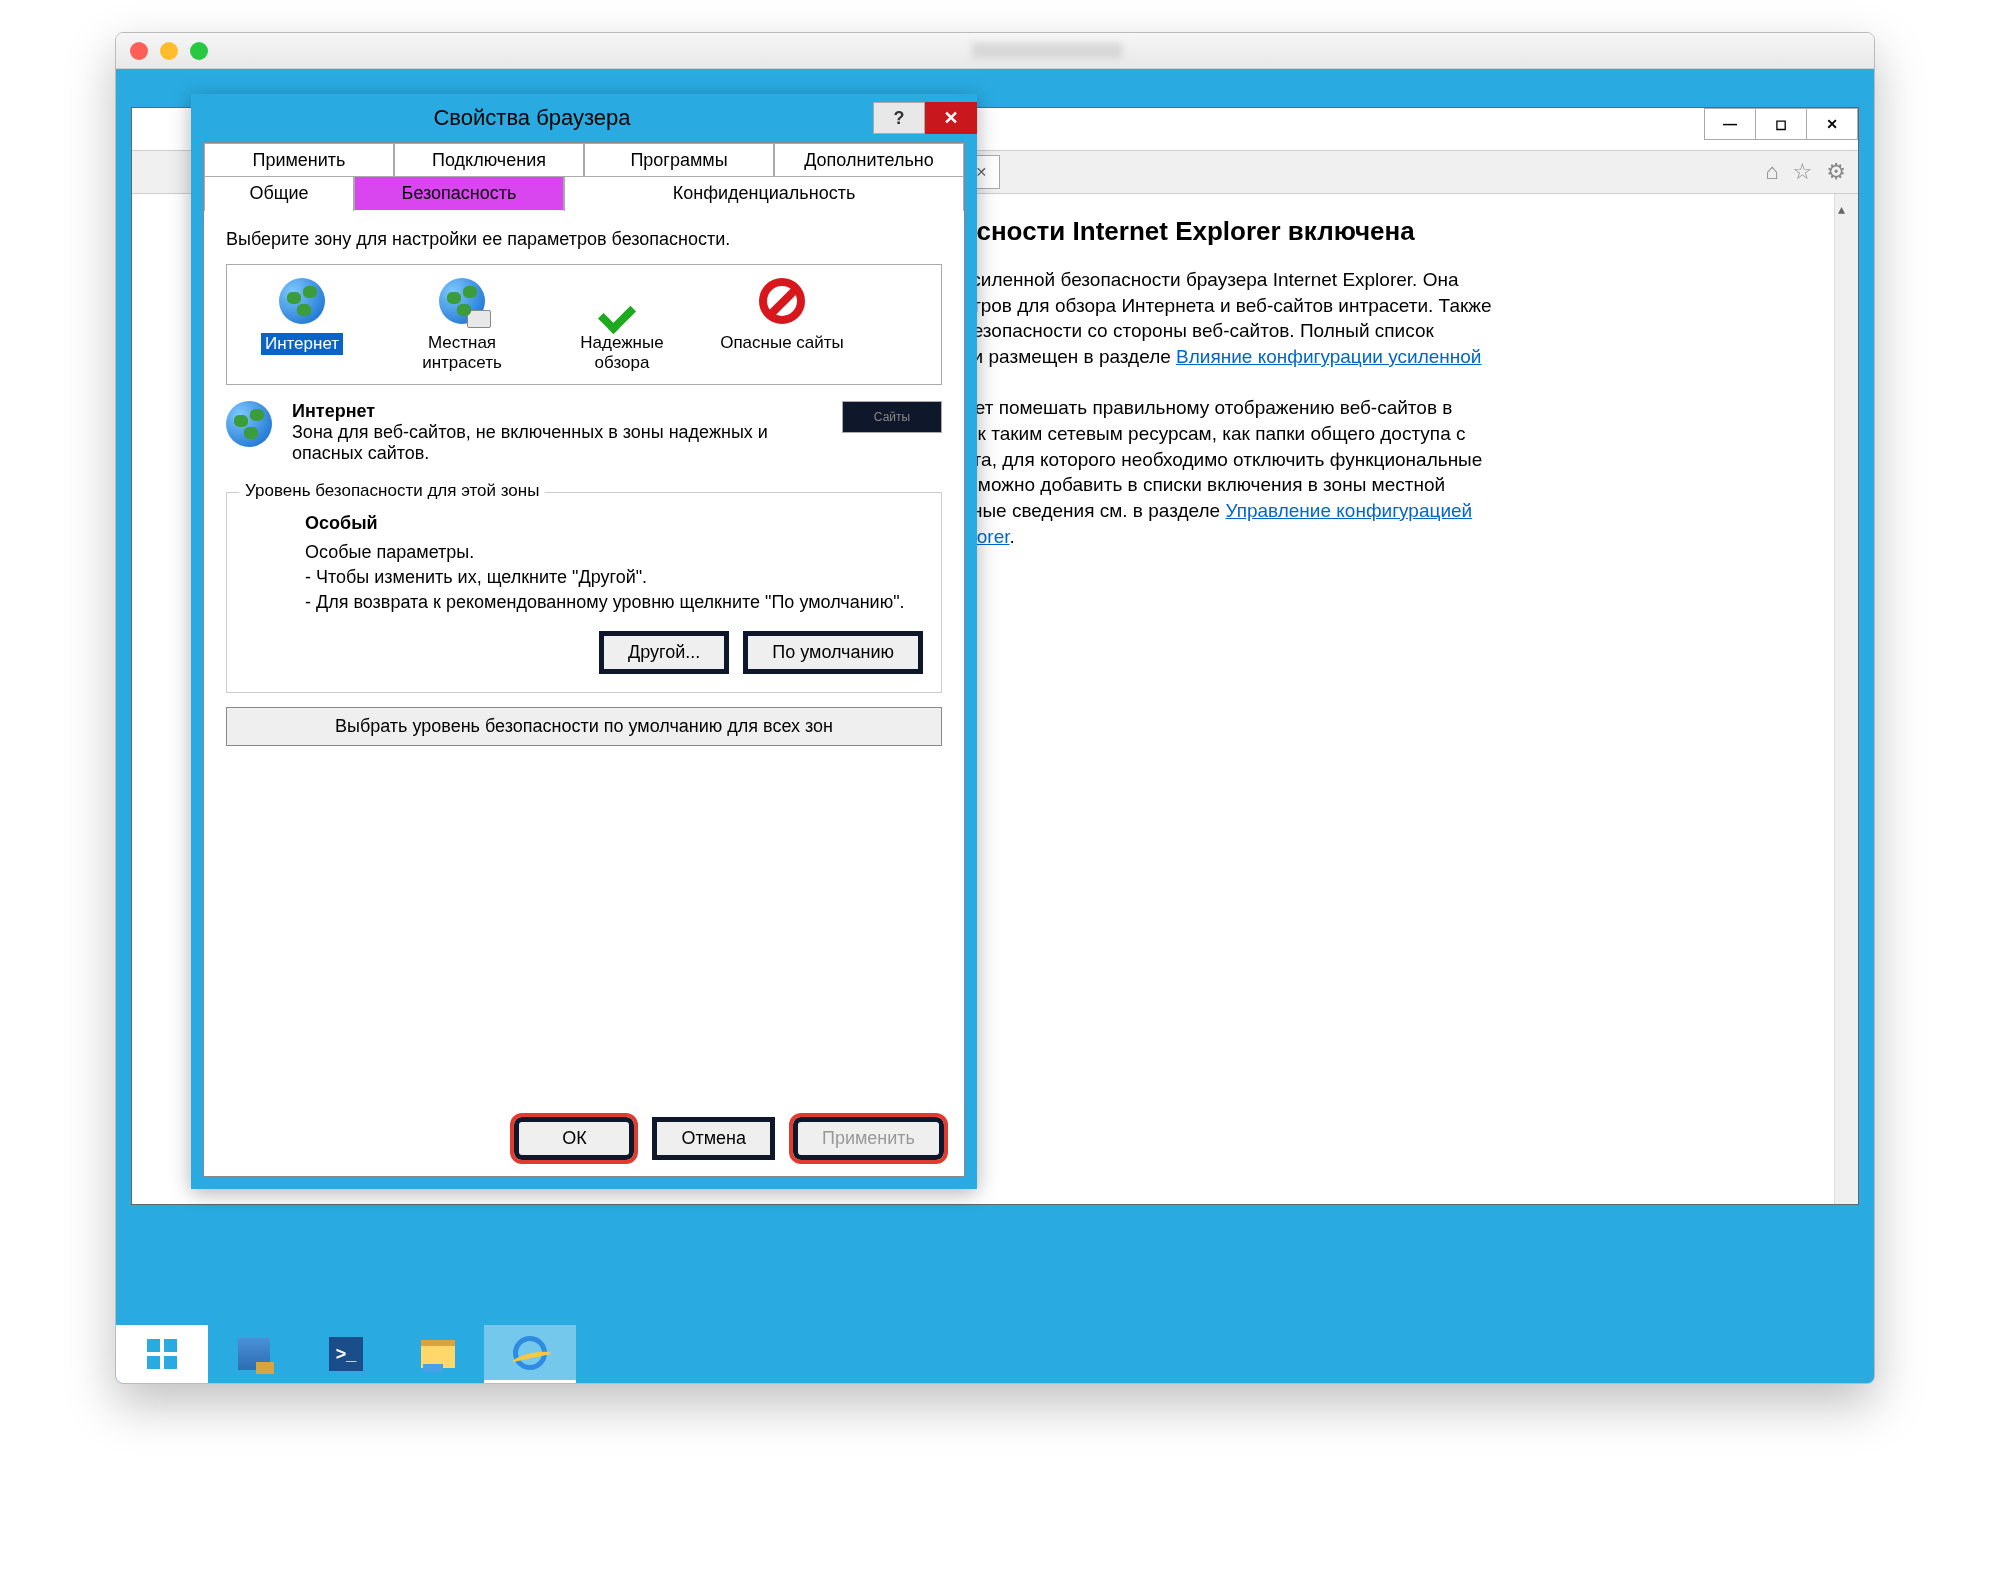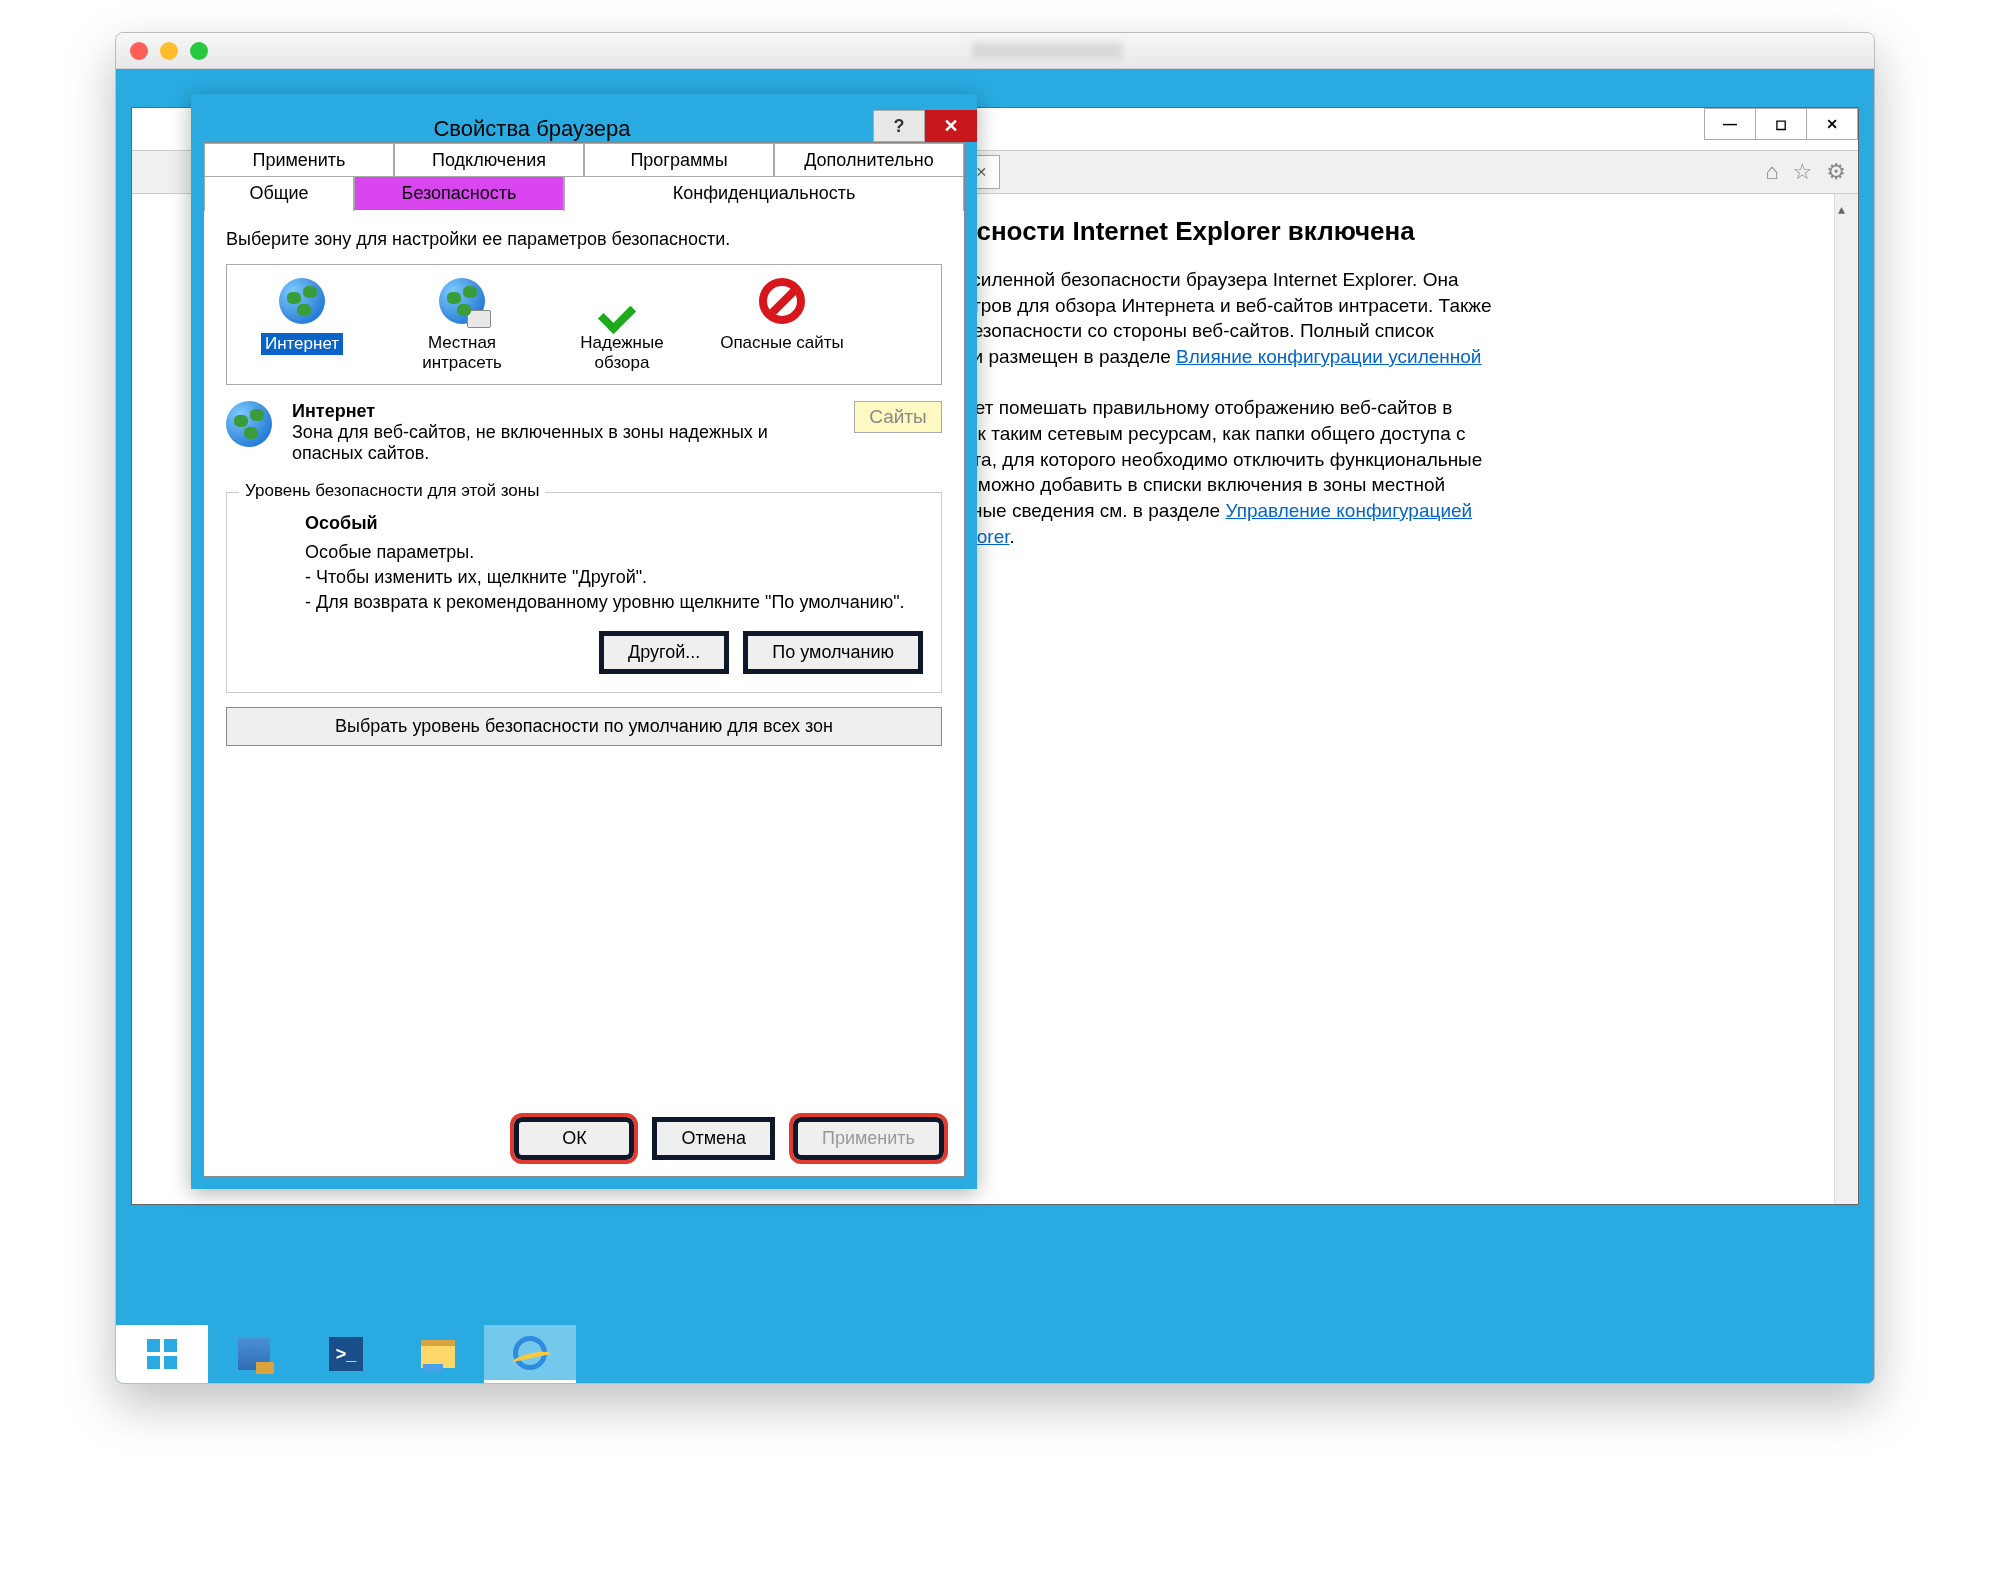--- a/index.html
+++ b/index.html
@@ -26,21 +26,21 @@
 .ie-icons { margin-left: auto; margin-right: 12px; display: flex; gap: 14px; color: #888; font-size: 22px; }
 .ie-content { position: absolute; left: 0; top: 86px; right: 0; bottom: 0; padding: 20px 30px 20px 830px; font-size: 19px; line-height: 1.35; background: #fff; overflow: hidden; }
 .ie-content h2 { font-size: 26px; font-weight: bold; margin-bottom: 18px; }
 .ie-content a { color: #0066cc; text-decoration: underline; }
 .ie-scrollbar { position: absolute; right: 0; top: 0; width: 24px; bottom: 0; background: #f0f0f0; border-left: 1px solid #ddd; }
 .ie-scrollbar .arrow { position: absolute; left: 3px; font-size: 14px; color: #666; }
 .ie-scrollbar .arrow.up { top: 6px; }
 
 
 .dialog { position: absolute; left: 75px; top: 25px; width: 786px; height: 1095px; background: #29abe2; box-shadow: 0 4px 20px rgba(0,0,0,0.3); }
-.dlg-title { height: 48px; display: flex; align-items: flex-end; }
+.dlg-title { height: 48px; display: flex; align-items: center; }
 .dlg-title-text { flex: 1; text-align: center; font-size: 22px; color: #000; }
 .dlg-titlebtn { width: 52px; height: 32px; display: flex; align-items: center; justify-content: center; font-size: 18px; font-weight: bold; }
 .dlg-help { background: #e8e8e8; color: #333; border: 1px solid #aaa; }
 .dlg-close { background: #c8171d; color: #fff; }
 .dlg-body { position: absolute; left: 12px; top: 48px; right: 12px; bottom: 12px; background: #fff; border: 1px solid #888; }
 
 
 .tabs { display: flex; flex-wrap: wrap; border-bottom: 1px solid #aaa; font-size: 18px; }
 .tab { padding: 6px 0; text-align: center; border: 1px solid #aaa; border-bottom: none; background: #fff; margin-bottom: -1px; }
 .tabs .row2 { display: flex; width: 100%; }
@@ -65,21 +65,21 @@
 .check { width: 44px; height: 44px; position: relative; }
 .check::after { content: ""; position: absolute; left: 6px; top: 20px; width: 14px; height: 24px; border-right: 8px solid #1eaa1e; border-bottom: 8px solid #1eaa1e; transform: rotate(45deg); }
 .forbid { width: 46px; height: 46px; border-radius: 50%; border: 8px solid #d8171d; position: relative; }
 .forbid::after { content: ""; position: absolute; left: -4px; top: 13px; width: 38px; height: 8px; background: #d8171d; transform: rotate(-45deg); }
 
 
 .zone-desc { display: flex; margin-top: 16px; gap: 14px; align-items: flex-start; }
 .zone-desc .ico { flex: 0 0 52px; }
 .zone-desc .txt { flex: 1; }
 .zone-desc .txt b { font-weight: bold; }
-.sites-btn { width: 88px; height: 32px; background: #fef9c3; border: 1px solid #aaa; color: #888; font-size: 19px; }
+.sites-btn { width: 100px; height: 32px; background: #0f172a; border: 1px solid #aaa; color: #888; font-size: 12px; }
 
 
 .group { border: 1px solid #ccc; margin-top: 28px; padding: 20px 18px 18px; position: relative; }
 .group-title { position: absolute; top: -12px; left: 12px; background: #fff; padding: 0 6px; font-size: 17px; }
 .lv-body { padding-left: 60px; }
 .lv-body b { font-weight: bold; display: block; margin-bottom: 6px; }
 .lv-body div { line-height: 1.4; }
 .cb-row { display: flex; align-items: flex-start; gap: 8px; margin-top: 26px; }
 .cb-row input { width: 18px; height: 18px; margin-top: 2px; }
 .lv-btns { display: flex; justify-content: flex-end; gap: 14px; margin-top: 16px; }

